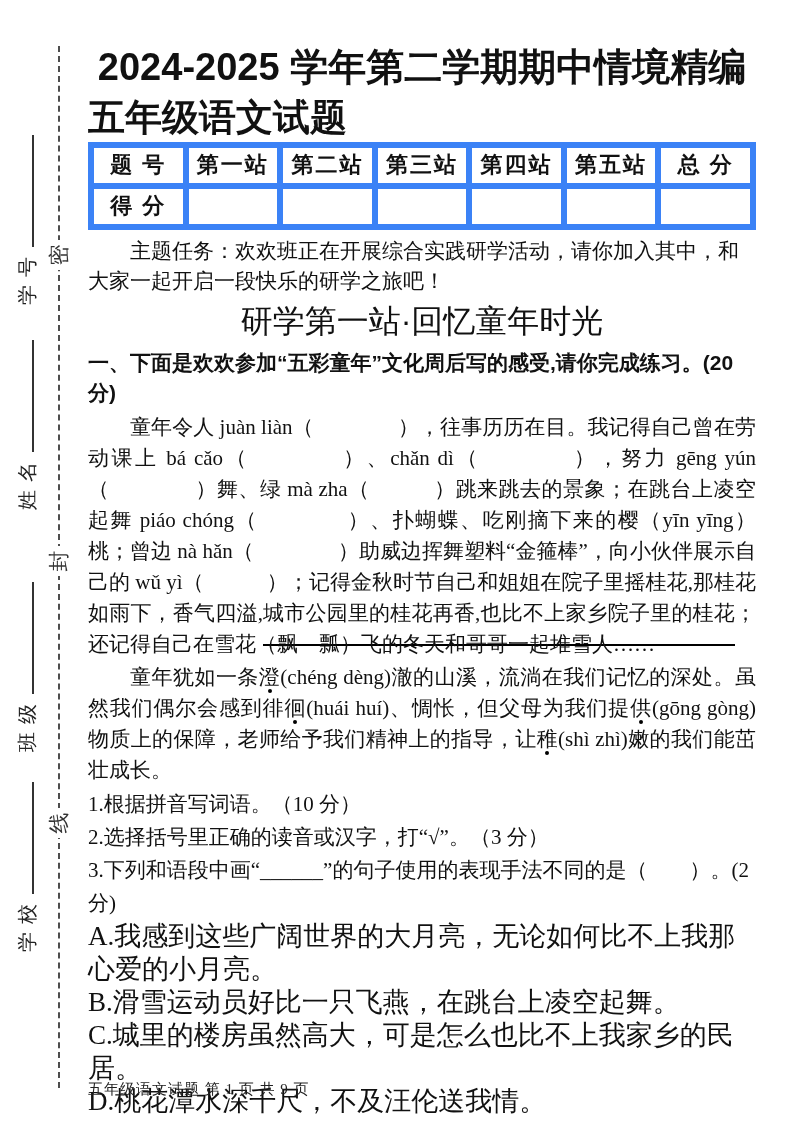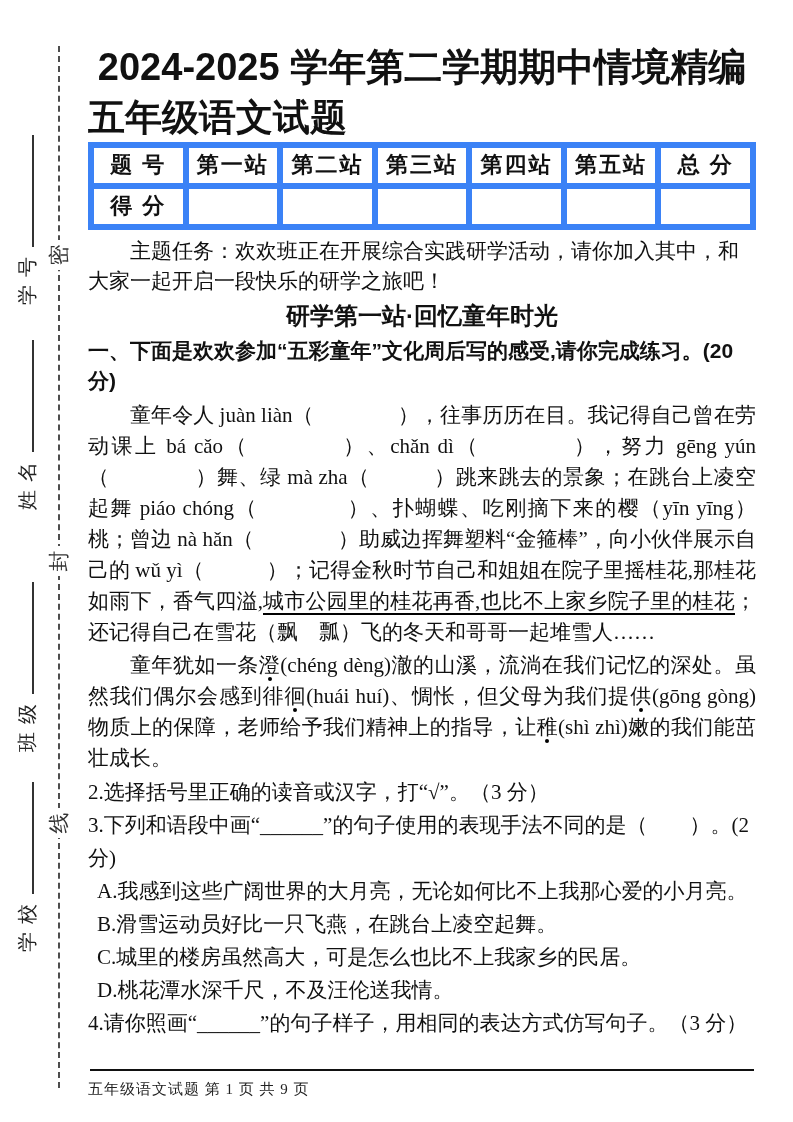--- a/index.html
+++ b/index.html
@@ -25,28 +25,28 @@
   .content{position:absolute;left:88px;top:38px;width:668px;}
   .title1{font-family:"Liberation Sans", sans-serif;font-weight:900;font-size:38px;text-align:center;margin:6px 0 0;line-height:1.25;}
   .title2{font-family:"Liberation Sans", sans-serif;font-weight:900;font-size:37px;text-align:left;margin:4px 0 2px;line-height:1.2;}
   .subtitle{font-size:21px;font-weight:600;text-align:center;margin:2px 0 8px;}
   table.score{width:100%;border-collapse:collapse;table-layout:fixed;margin:0 0 6px;}
   table.score td{
     border:6px solid #3b82f6;height:33px;text-align:center;vertical-align:middle;
     font-family:"Liberation Sans", sans-serif;font-weight:700;font-size:22px;letter-spacing:2px;
   }
   .intro{font-size:21px;line-height:30px;text-indent:2em;margin:4px 0 2px;}
-  .station-heading{font-family:"Liberation Sans", sans-serif;font-weight:700;font-size:24px;text-align:center;margin:4px 0 4px;}
+  .station-heading{font-family:"Liberation Sans", sans-serif;font-weight:400;font-size:32px;text-align:center;margin:4px 0 4px;}
   .task-title{font-family:"Liberation Sans", sans-serif;font-weight:800;font-size:21px;margin:0 0 4px;line-height:30px;}
   .passage{font-size:21px;line-height:31px;text-indent:2em;text-align:justify;margin:0 0 2px;}
-  .useg{border-bottom:2px solid #000;padding-bottom:0;}
+  .useg{border-bottom:2px solid #000;padding-bottom:19px;}
   .emdot{position:relative;}
   .emdot::after{content:"";position:absolute;width:4px;height:4px;border-radius:50%;background:#000;left:50%;margin-left:-2px;bottom:-4px;}
   .question{font-size:21px;line-height:33px;}
-  .option{font-size:21px;line-height:33px;margin-left:9px;}
+  .option{font-size:27px;line-height:33px;}
   .answer-line{height:29px;border-bottom:2px solid #111;margin:0 2px;}
   .footer{position:absolute;left:88px;width:668px;top:1080px;text-align:left;font-size:15px;color:#222;letter-spacing:1px;}
 </style>
 </head>
 <body>
 
 <div class="page">
 
   <div class="seal-dash"></div>
   <div class="seal-char" style="top:240px">密</div>
@@ -96,20 +96,21 @@
 
     <p class="intro">主题任务：欢欢班正在开展综合实践研学活动，请你加入其中，和大家一起开启一段快乐的研学之旅吧！</p>
 
     <div class="station-heading">研学第一站·回忆童年时光</div>
     <div class="task-title">一、下面是欢欢参加“五彩童年”文化周后写的感受,请你完成练习。(20 分)</div>
 
     <p class="passage"><span>童年令人 juàn liàn（　　　　），往事历历在目。我记得自己曾在劳动课上 bá cǎo（　　　　）、chǎn dì（　　　　），努力 gēng yún（　　　　）舞、绿 mà zha（　　　）跳来跳去的景象；在跳台上凌空起舞 piáo chóng（　　　　）、扑蝴蝶、吃刚摘下来的樱（yīn yīng）桃；曾边 nà hǎn（　　　　）助威边挥舞塑料“金箍棒”，向小伙伴展示自己的 wǔ yì（　　　）；记得金秋时节自己和姐姐在院子里摇桂花,那桂花如雨下，香气四溢,</span><span class="useg">城市公园里的桂花再香,也比不上家乡院子里的桂花</span><span>；还记得自己在雪花（飘　瓢）飞的冬天和哥哥一起堆雪人……</span></p>
 
     <p class="passage"><span>童年犹如一条</span><span class="emdot">澄</span><span>(chéng dèng)澈的山溪，流淌在我们记忆的深处。虽然我们偶尔会感到徘</span><span class="emdot">徊</span><span>(huái huí)、惆怅，但父母为我们提</span><span class="emdot">供</span><span>(gōng gòng)物质上的保障，老师给予我们精神上的指导，让</span><span class="emdot">稚</span><span>(shì zhì)嫩的我们能茁壮成长。</span></p>
 
+    <div class="question">1.根据拼音写词语。（10 分）</div>
     <div class="question">2.选择括号里正确的读音或汉字，打“√”。（3 分）</div>
     <div class="question">3.下列和语段中画“______”的句子使用的表现手法不同的是（　　）。(2 分)</div>
 
     <div class="option">A.我感到这些广阔世界的大月亮，无论如何比不上我那心爱的小月亮。</div>
     <div class="option">B.滑雪运动员好比一只飞燕，在跳台上凌空起舞。</div>
     <div class="option">C.城里的楼房虽然高大，可是怎么也比不上我家乡的民居。</div>
     <div class="option">D.桃花潭水深千尺，不及汪伦送我情。</div>
 
     <div class="question">4.请你照画“______”的句子样子，用相同的表达方式仿写句子。（3 分）</div>
     <div class="answer-line"></div>

